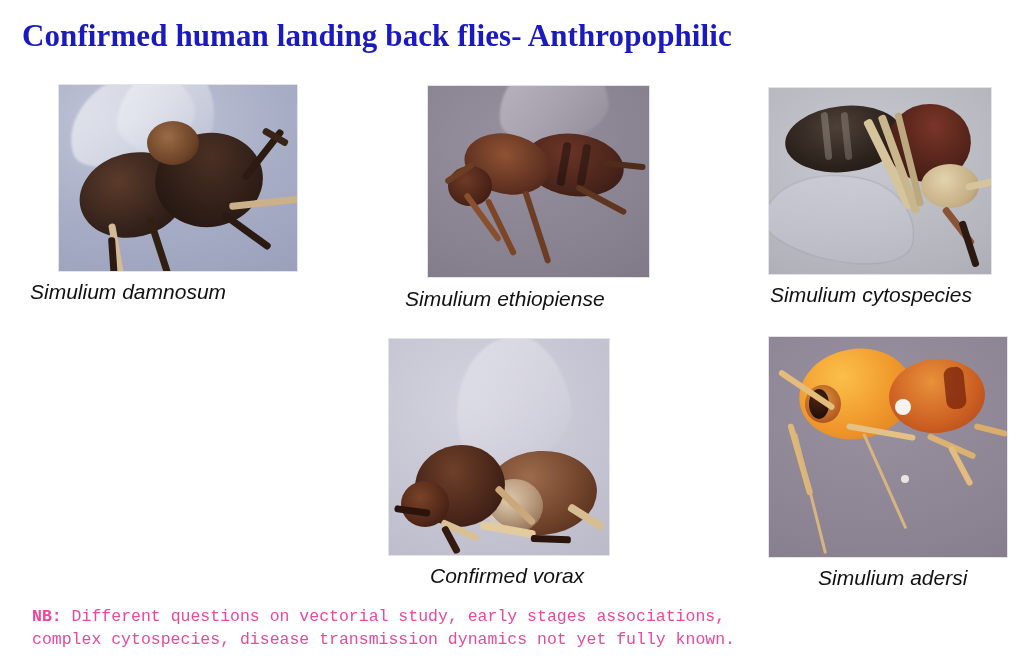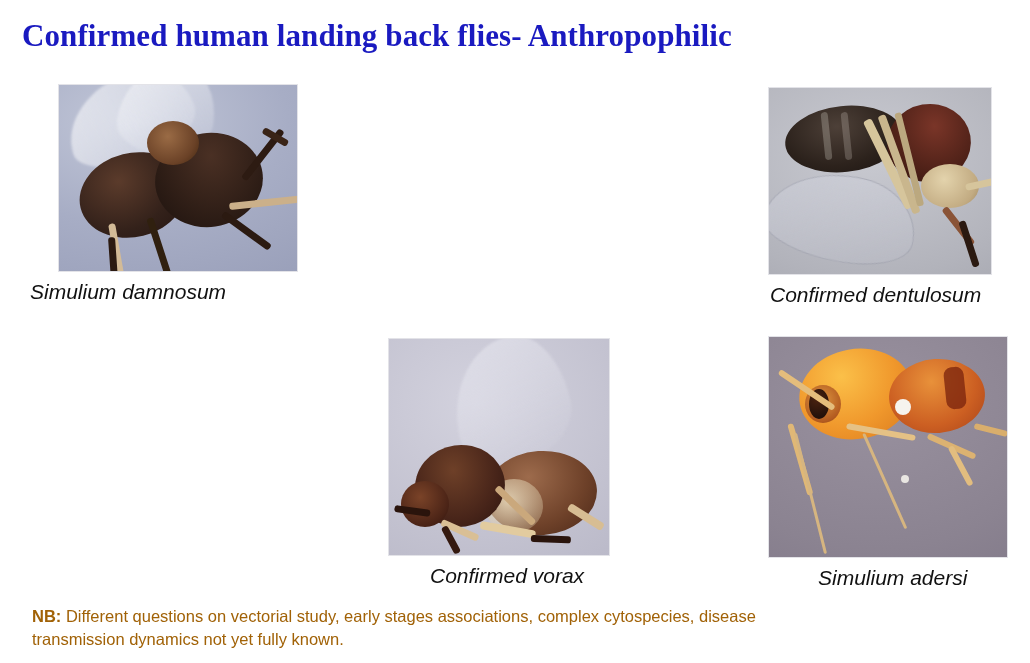--- a/index.html
+++ b/index.html
@@ -78,24 +78,24 @@
     position: absolute;
     border-radius: 60% 40% 55% 45% / 70% 60% 40% 30%;
   }
 
   
   #footer-note {
     position: absolute;
     left: 32px;
     top: 605px;
     width: 760px;
-    font-family: Liberation Sans, sans-serif;
+    font-family: Liberation Mono, monospace;
     font-size: 16.5px;
     line-height: 23px;
-    color: #a16207;
+    color: #ec4899;
   }
   #footer-note .nb {
     font-weight: bold;
   }
 </style>
 </head>
 <body>
 
 <div id="slide">
 
@@ -128,20 +128,51 @@
       <div class="leg" style="left:206px; top:42px; width:28px; height:7px; background:#3a2417; transform:rotate(30deg);"></div>
       <div class="leg" style="left:170px; top:118px; width:70px; height:7px; background:#cbb08a; transform:rotate(-6deg);"></div>
       <div class="leg" style="left:166px; top:126px; width:58px; height:7px; background:#2b1a11; transform:rotate(36deg);"></div>
       <div class="leg" style="left:94px; top:132px; width:68px; height:7px; background:#30200f; transform:rotate(72deg);"></div>
       <div class="leg" style="left:56px; top:138px; width:58px; height:7px; background:#d3bb97; transform:rotate(80deg);"></div>
       <div class="leg" style="left:56px; top:152px; width:46px; height:7px; background:#2b1a11; transform:rotate(86deg);"></div>
     </div>
     <div class="caption" style="left:-8px; top:196px;">Simulium damnosum</div>
   </div>
 
+  <div class="figure" style="left:427px; top:85px;">
+    <div class="photo" style="width:223px; height:193px;">
+      <div class="bg" style="background:
+             radial-gradient(ellipse 120% 110% at 40% 30%, #97909f 0%, #88818f 55%, #7a7382 100%);"></div>
+      <div class="wing" style="left:70px; top:-30px; width:110px; height:86px;
+                  background:linear-gradient(150deg, rgba(226,226,232,0.55), rgba(200,198,206,0.08));
+                  transform:rotate(-6deg); filter:blur(1px);"></div>
+
+      <div class="bodypart" style="left:96px; top:48px; width:100px; height:62px;
+                  background:radial-gradient(ellipse at 40% 30%, #6b3426 0%, #47231a 65%, #2d1511 100%);
+                  transform:rotate(8deg);"></div>
+
+      <div class="bodypart" style="left:132px; top:56px; width:8px; height:44px; border-radius:4px; background:rgba(20,10,8,0.5); transform:rotate(10deg);"></div>
+      <div class="bodypart" style="left:152px; top:58px; width:8px; height:42px; border-radius:4px; background:rgba(20,10,8,0.45); transform:rotate(10deg);"></div>
+
+      <div class="bodypart" style="left:36px; top:48px; width:86px; height:60px;
+                  background:radial-gradient(ellipse at 45% 35%, #8f5233 0%, #5e3020 65%, #3a1c13 100%);
+                  transform:rotate(12deg);"></div>
+
+      <div class="bodypart" style="left:20px; top:80px; width:44px; height:40px;
+                  background:radial-gradient(circle at 40% 35%, #6e3a25 0%, #462017 70%, #2a110c 100%);"></div>
+
+      <div class="leg" style="left:40px; top:106px; width:58px; height:6px; background:#8a4f2e; transform:rotate(54deg);"></div>
+      <div class="leg" style="left:62px; top:112px; width:62px; height:6px; background:#7c4528; transform:rotate(64deg);"></div>
+      <div class="leg" style="left:100px; top:104px; width:76px; height:6px; background:#6d3d23; transform:rotate(72deg);"></div>
+      <div class="leg" style="left:150px; top:98px; width:56px; height:6px; background:#5e351f; transform:rotate(28deg);"></div>
+      <div class="leg" style="left:176px; top:74px; width:42px; height:6px; background:#4e2c1a; transform:rotate(6deg);"></div>
+      <div class="leg" style="left:16px; top:94px; width:34px; height:6px; background:#6d3d23; transform:rotate(-34deg);"></div>
+    </div>
+    <div class="caption" style="left:-22px; top:202px;">Simulium ethiopiense</div>
+  </div>
 
   <div class="figure" style="left:768px; top:87px;">
     <div class="photo" style="width:224px; height:188px;">
       <div class="bg" style="background:
              radial-gradient(ellipse 130% 110% at 45% 35%, #c9cad1 0%, #b2b3bb 60%, #9fa0a9 100%);"></div>
 
       <div class="wing" style="left:-4px; top:86px; width:150px; height:86px;
                   background:linear-gradient(150deg, rgba(210,212,222,0.55), rgba(190,192,204,0.22));
                   border:1px solid rgba(140,142,155,0.45);
                   transform:rotate(14deg); filter:blur(0.6px);"></div>
@@ -159,21 +190,21 @@
       <div class="bodypart" style="left:152px; top:76px; width:58px; height:44px;
                   background:radial-gradient(circle at 40% 35%, #e3d3ac 0%, #c2ab82 70%, #9c845d 100%);"></div>
 
       <div class="leg" style="left:102px; top:30px; width:98px; height:9px; background:#d6c59c; transform:rotate(64deg);"></div>
       <div class="leg" style="left:116px; top:26px; width:104px; height:8px; background:#c9b68d; transform:rotate(70deg);"></div>
       <div class="leg" style="left:132px; top:24px; width:96px; height:7px; background:#bba87f; transform:rotate(76deg);"></div>
       <div class="leg" style="left:178px; top:118px; width:46px; height:7px; background:#8a5336; transform:rotate(52deg);"></div>
       <div class="leg" style="left:196px; top:132px; width:48px; height:7px; background:#2b1a11; transform:rotate(72deg);"></div>
       <div class="leg" style="left:196px; top:96px; width:34px; height:7px; background:#d6c59c; transform:rotate(-12deg);"></div>
     </div>
-    <div class="caption" style="left:2px; top:196px;">Confirmed dentulosum</div>
+    <div class="caption" style="left:2px; top:196px;">Simulium cytospecies</div>
   </div>
 
 
   <div class="figure" style="left:388px; top:338px;">
     <div class="photo" style="width:222px; height:218px;">
       <div class="bg" style="background:
              radial-gradient(ellipse 120% 110% at 40% 30%, #d3d2de 0%, #c3c2d0 55%, #b5b4c4 100%);"></div>
 
       <div class="wing" style="left:64px; top:-2px; width:116px; height:126px;
                   background:linear-gradient(160deg, rgba(232,232,240,0.62), rgba(206,206,218,0.12));

